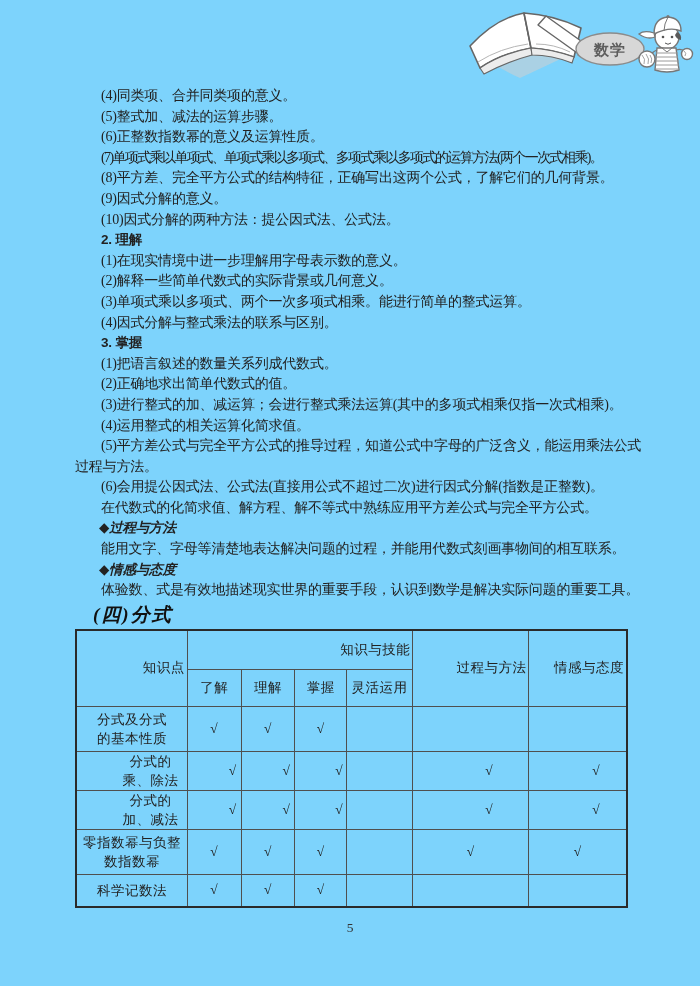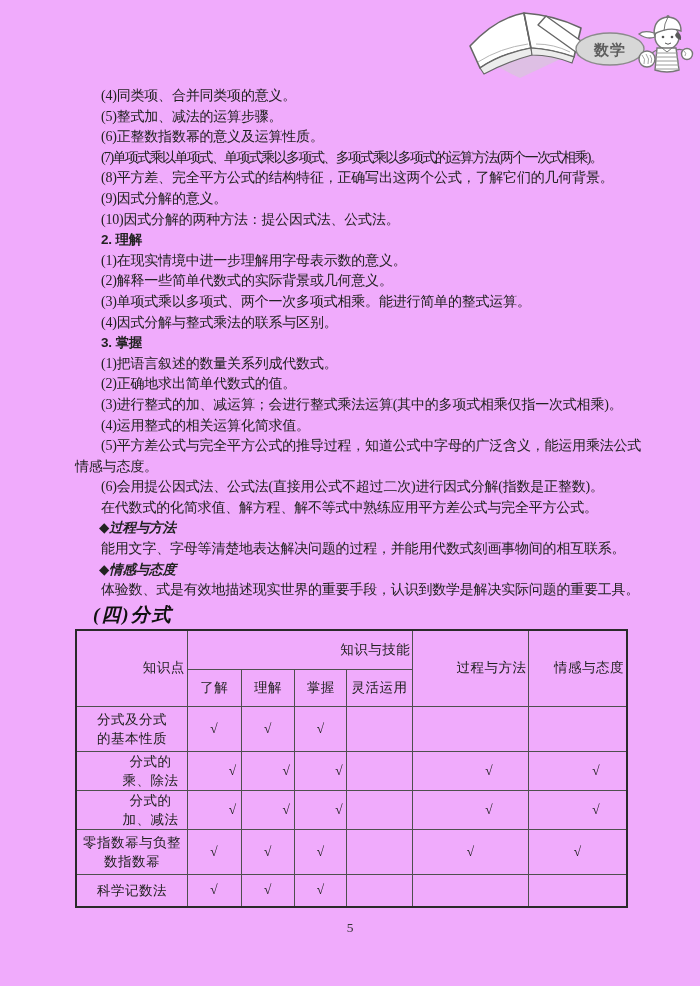--- a/index.html
+++ b/index.html
@@ -1,18 +1,18 @@
 <!DOCTYPE html>
 <html><head>
 <meta charset="utf-8">
 <style>
   html,body{margin:0;padding:0;background:#e8e8e8;}
   .page{
     position:relative;width:700px;height:986px;margin:0 auto;
-    background:#f0abfc;color:#1f1f1f;overflow:hidden;
+    background:#7dd3fc;color:#1f1f1f;overflow:hidden;
     font-family:"Liberation Serif","DejaVu Serif",serif;
   }
   
   .header-art{position:absolute;top:2px;right:6px;width:240px;height:84px;}
   .badge-text{
     position:absolute;top:41px;left:580px;width:60px;text-align:center;
     font-family:"Liberation Sans","DejaVu Sans",sans-serif;
     font-weight:bold;font-size:15px;color:#5d5d5d;letter-spacing:1px;
   }
   
@@ -120,21 +120,21 @@
     <div class="line line--item">(1)在现实情境中进一步理解用字母表示数的意义。</div>
     <div class="line line--item">(2)解释一些简单代数式的实际背景或几何意义。</div>
     <div class="line line--item">(3)单项式乘以多项式、两个一次多项式相乘。能进行简单的整式运算。</div>
     <div class="line line--item">(4)因式分解与整式乘法的联系与区别。</div>
     <div class="line line--heading">3. 掌握</div>
     <div class="line line--item">(1)把语言叙述的数量关系列成代数式。</div>
     <div class="line line--item">(2)正确地求出简单代数式的值。</div>
     <div class="line line--item">(3)进行整式的加、减运算；会进行整式乘法运算(其中的多项式相乘仅指一次式相乘)。</div>
     <div class="line line--item">(4)运用整式的相关运算化简求值。</div>
     <div class="line line--item">(5)平方差公式与完全平方公式的推导过程，知道公式中字母的广泛含义，能运用乘法公式</div>
-    <div class="line line--cont">情感与态度。</div>
+    <div class="line line--cont">过程与方法。</div>
     <div class="line line--item">(6)会用提公因式法、公式法(直接用公式不超过二次)进行因式分解(指数是正整数)。</div>
     <div class="line line--item">在代数式的化简求值、解方程、解不等式中熟练应用平方差公式与完全平方公式。</div>
     <div class="line line--diamond">◆过程与方法</div>
     <div class="line line--item">能用文字、字母等清楚地表达解决问题的过程，并能用代数式刻画事物间的相互联系。</div>
     <div class="line line--diamond">◆情感与态度</div>
     <div class="line line--item">体验数、式是有效地描述现实世界的重要手段，认识到数学是解决实际问题的重要工具。</div>
 
     <div class="section-title">(四)分式</div>
 
     <table class="matrix">

